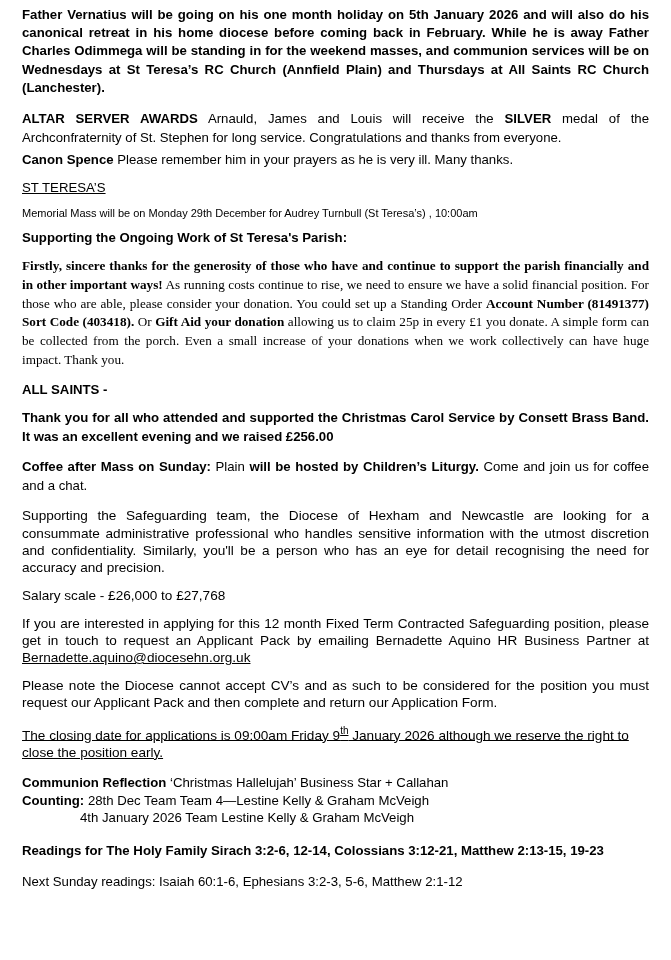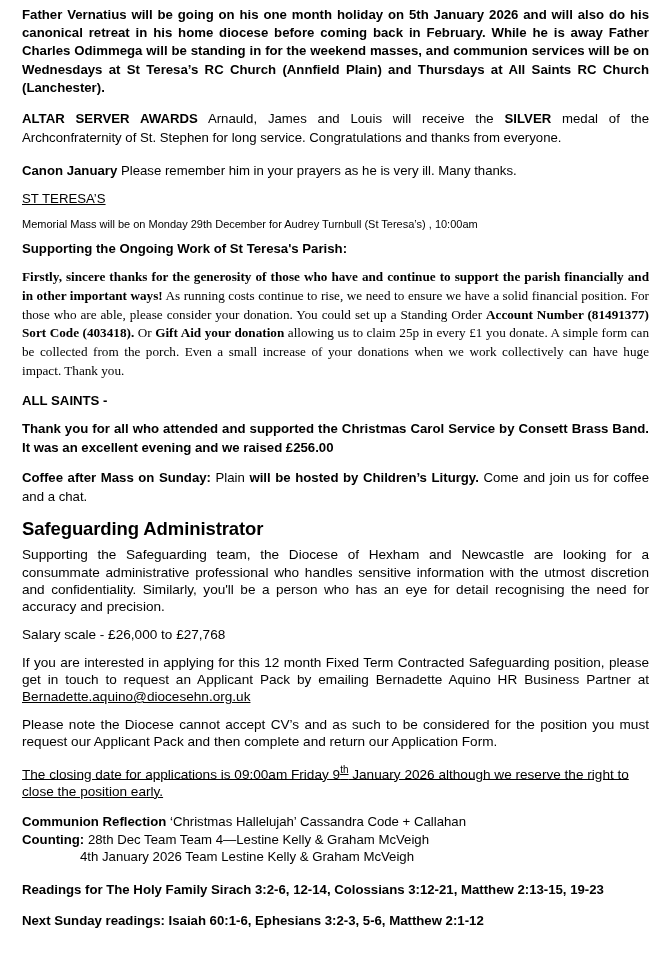--- a/index.html
+++ b/index.html
@@ -29,21 +29,21 @@
     font-size: 13.2px;
     line-height: 1.38;
     font-weight: bold;
     text-align: justify;
     margin-bottom: 13px;
   }
   .awards {
     font-size: 13.2px;
     line-height: 1.40;
     text-align: justify;
-    margin-bottom: 16px;
+    margin-bottom: 5px;
   }
   .canon {
     font-size: 13.2px;
     margin-bottom: 13px;
   }
   .heading-ul {
     font-size: 13.2px;
     text-decoration: underline;
     margin-bottom: 12px;
   }
@@ -131,65 +131,64 @@
     margin-left: 58px;
     margin-bottom: 18px;
   }
   .readings {
     font-size: 13.2px;
     font-weight: bold;
     margin-bottom: 16px;
   }
   .nextsunday {
     font-size: 13.2px;
-    font-weight: bold;
+    font-weight: normal;
     margin-bottom: 6px;
   }
   .email-link {
     text-decoration: underline;
   }
 </style>
 </head>
 <body>
 
 <div class="page">
 
   <p class="para-intro">Father Vernatius will be going on his one month holiday on 5th January 2026 and will also do his canonical retreat in his home diocese before coming back in February.  While he is away Father Charles Odimmega will be standing  in for the weekend masses, and communion services will be on Wednesdays at St Teresa’s RC Church (Annfield Plain) and Thursdays at All Saints RC Church (Lanchester).</p>
 
   <p class="awards"><span class="b">ALTAR SERVER AWARDS</span><span> Arnauld, James and Louis will receive the </span><span class="b">SILVER</span><span> medal of the Archconfraternity of St. Stephen for long service. Congratulations and thanks from everyone.</span></p>
 
-  <p class="canon"><span class="b">Canon January</span><span> Please remember him in your prayers as he is very ill.  Many  thanks.</span></p>
+  <p class="canon"><span class="b">Canon Spence</span><span> Please remember him in your prayers as he is very ill.  Many  thanks.</span></p>
 
   <p class="heading-ul">ST TERESA’S </p>
 
   <p class="memorial">Memorial Mass will be on Monday 29th December for Audrey Turnbull (St Teresa’s) , 10:00am</p>
 
   <p class="sub-b">Supporting the Ongoing Work of St Teresa's Parish:</p>
 
   <p class="support-body"><span class="b">Firstly, sincere thanks for the generosity of those who have and continue to support the parish financially and in other important ways!</span><span> As running costs continue to rise, we need to ensure we have a solid financial position. For those who are able, please consider your donation. You could set up a Standing Order </span><span class="b">Account Number (81491377) Sort Code (403418).</span><span>  Or </span><span class="b">Gift Aid your donation</span><span> allowing us to claim 25p in every £1 you donate. A simple form can be collected from the porch. Even a small increase of your donations when we work collectively can have huge impact. Thank you.</span></p>
 
   <p class="allsaints">ALL SAINTS  -</p>
 
   <p class="carol">Thank you for all who attended and supported the Christmas Carol Service by Consett Brass Band.  It was an excellent evening and we raised £256.00</p>
 
   <p class="coffee"><span class="b">Coffee after Mass on Sunday:</span><span>  Plain </span><span class="b">will be hosted by Children’s Liturgy.</span><span> Come and join us for coffee and a chat.</span></p>
 
-  <p class="safeguard-title">Safeguarding Administrator</p>
 
   <p class="safeguard-body">Supporting the Safeguarding team, the Diocese of Hexham and Newcastle are looking for a consummate administrative professional who handles sensitive information with the utmost discretion and confidentiality. Similarly, you'll be a person who has an eye for detail recognising the need for accuracy and precision.</p>
 
   <p class="salary">Salary scale - £26,000 to £27,768</p>
 
   <p class="apply"><span>If you are interested in applying for this 12 month Fixed Term Contracted  Safeguarding position, please get in touch to request an Applicant Pack by emailing Bernadette Aquino HR Business Partner at  </span><span class="email-link">Bernadette.aquino@diocesehn.org.uk</span></p>
 
   <p class="note">Please note the Diocese cannot accept CV’s and as such to be considered for the position you must request our Applicant Pack and then complete and return our Application Form.</p>
 
   <p class="closing"><span>The closing date for applications is 09:00am Friday 9</span><sup>th</sup><span> January 2026 although we reserve the right to close the position early.</span></p>
 
-  <p class="reflection"><span class="b">Communion Reflection</span><span>   ‘Christmas Hallelujah’ Cassandra Code + Callahan</span></p>
+  <p class="reflection"><span class="b">Communion Reflection</span><span>   ‘Christmas Hallelujah’ Business Star + Callahan</span></p>
 
   <p class="counting"><span class="b">Counting:</span><span>  28th Dec  Team Team 4—Lestine Kelly &amp; Graham McVeigh</span></p>
 
   <p class="counting2">4th January 2026  Team  Lestine Kelly &amp; Graham McVeigh</p>
 
   <p class="readings">Readings for The Holy Family Sirach 3:2-6, 12-14, Colossians 3:12-21, Matthew 2:13-15, 19-23</p>
 
   <p class="nextsunday">Next Sunday readings: Isaiah 60:1-6, Ephesians 3:2-3, 5-6, Matthew 2:1-12</p>
 
 </div>

